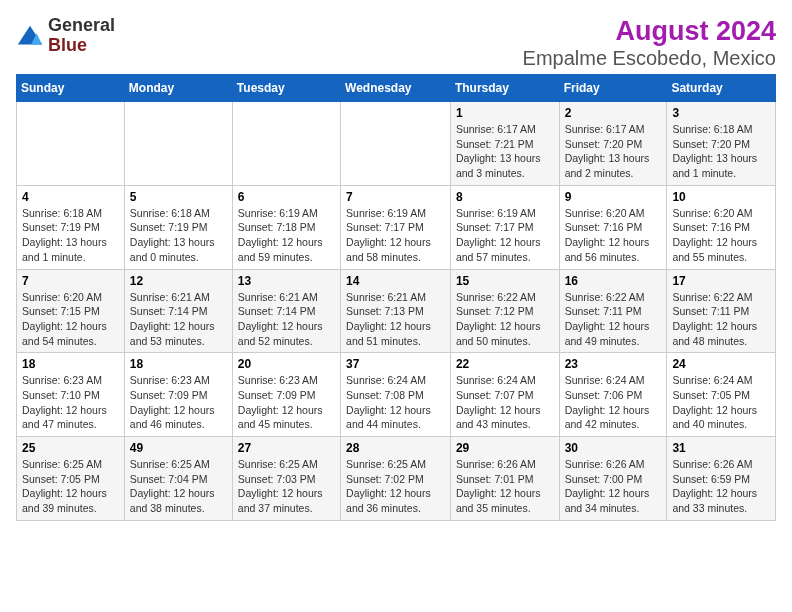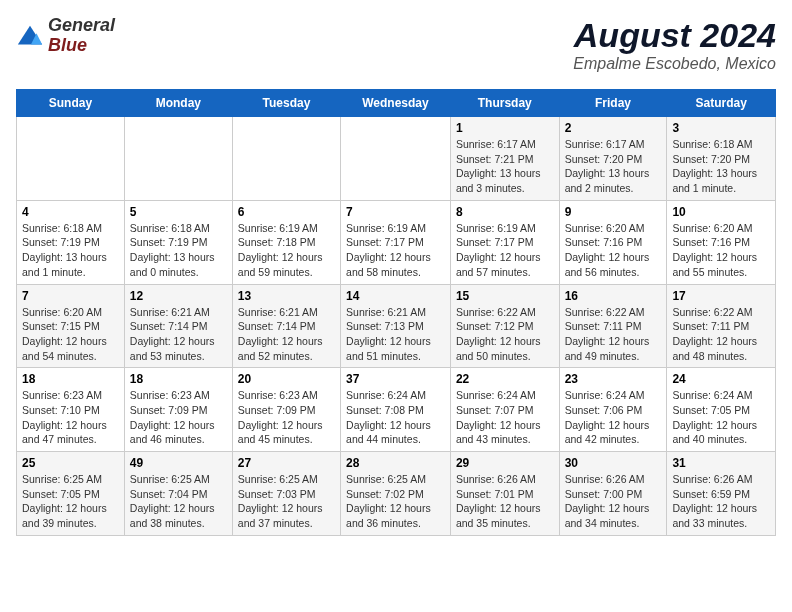--- a/index.html
+++ b/index.html
@@ -7,22 +7,21 @@
       font-family: Arial, sans-serif;
       background: #fff;
       width: 792px;
       min-height: 612px;
       padding: 16px;
     }
     .header {
       display: flex;
       justify-content: space-between;
       align-items: flex-start;
-      margin-bottom: 16px;
-      font-style: italic;
+      margin-bottom: 4px;
     }
     .logo {
       display: flex;
       align-items: center;
     }
     .logo-text {
       display: flex;
       flex-direction: column;
       font-size: 18px;
       font-weight: bold;
@@ -33,38 +32,38 @@
     .logo-icon {
       width: 28px;
       height: 28px;
       margin-right: 4px;
       margin-top: 4px;
     }
     .title-block {
       text-align: right;
     }
     .month-title {
-      font-size: 34px;
+      font-size: 27px;
       font-weight: bold;
-      color: #0f172a;
+      color: #a21caf;
     }
     .subtitle {
-      font-size: 16px;
+      font-size: 20px;
       color: #555;
     }
     table {
       width: 100%;
       border-collapse: collapse;
       font-size: 11px;
     }
     thead tr th {
       background-color: #1565c0;
       color: #fff;
       padding: 6px 4px;
-      text-align: center;
+      text-align: left;
       font-size: 12px;
       font-weight: bold;
       border: 1px solid #1565c0;
     }
     tbody tr td {
       border: 1px solid #ccc;
       vertical-align: top;
       padding: 4px 5px;
       height: 80px;
       width: 113px;

